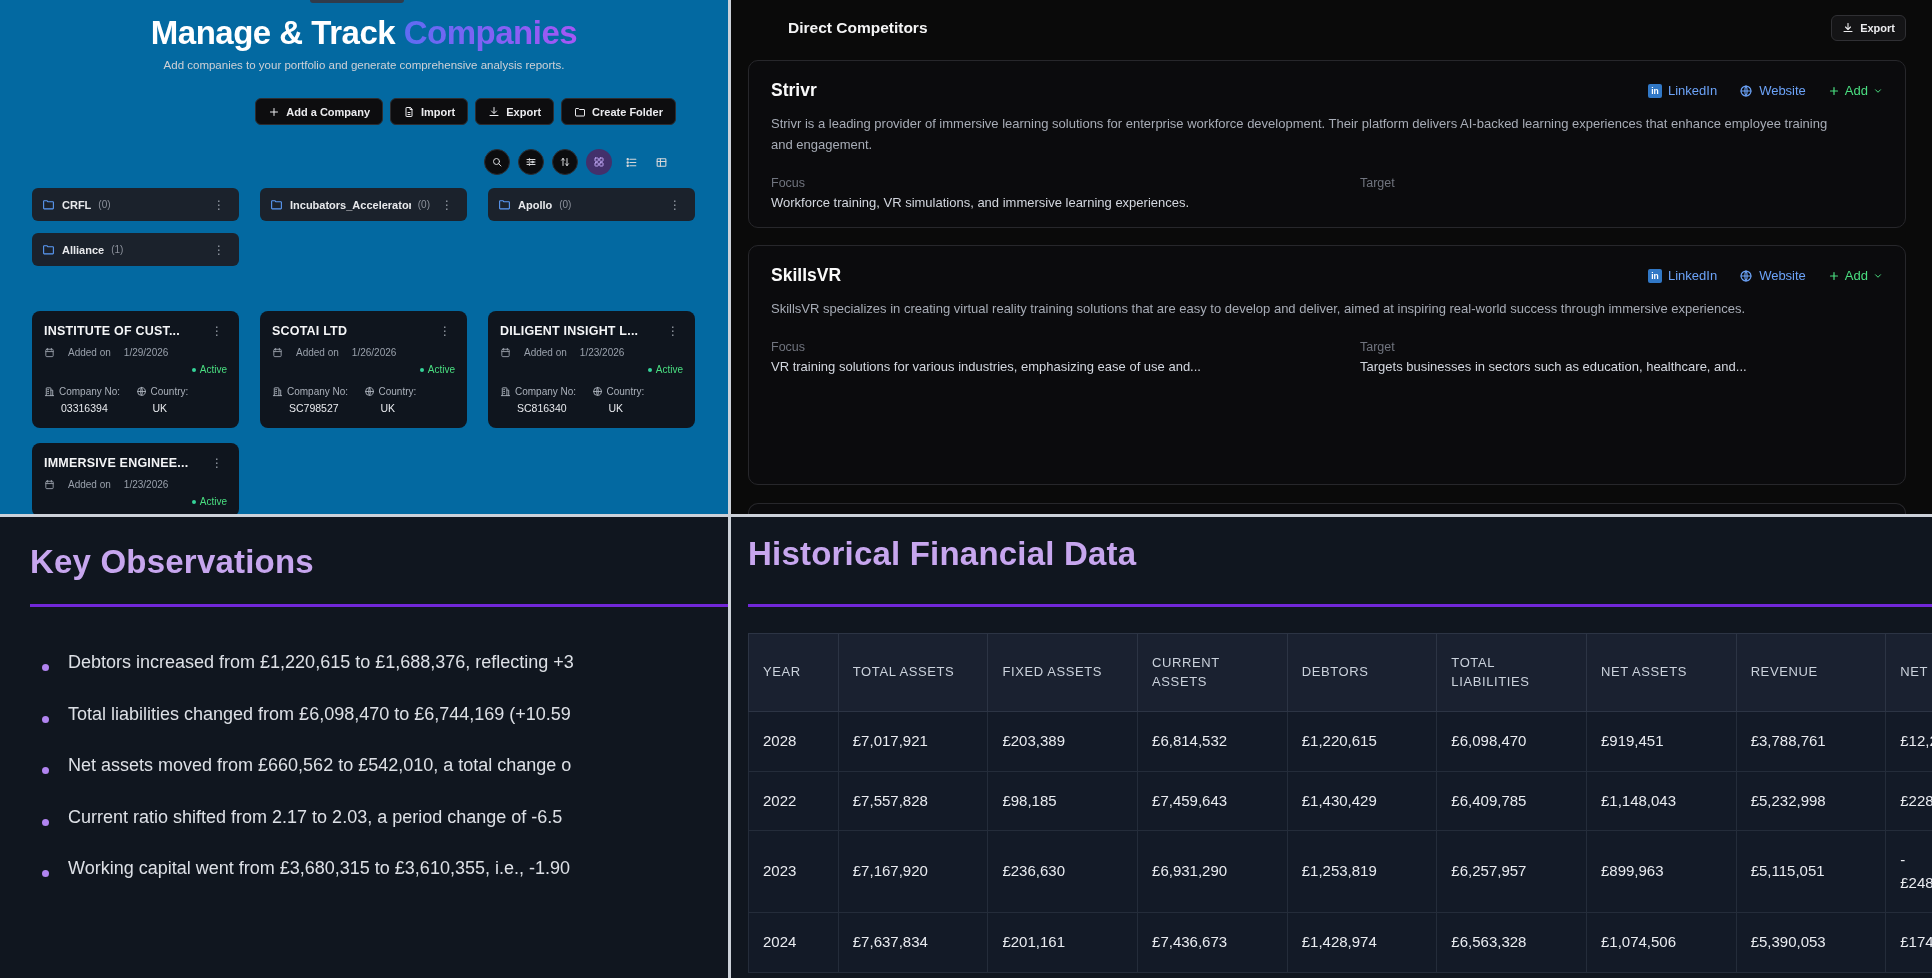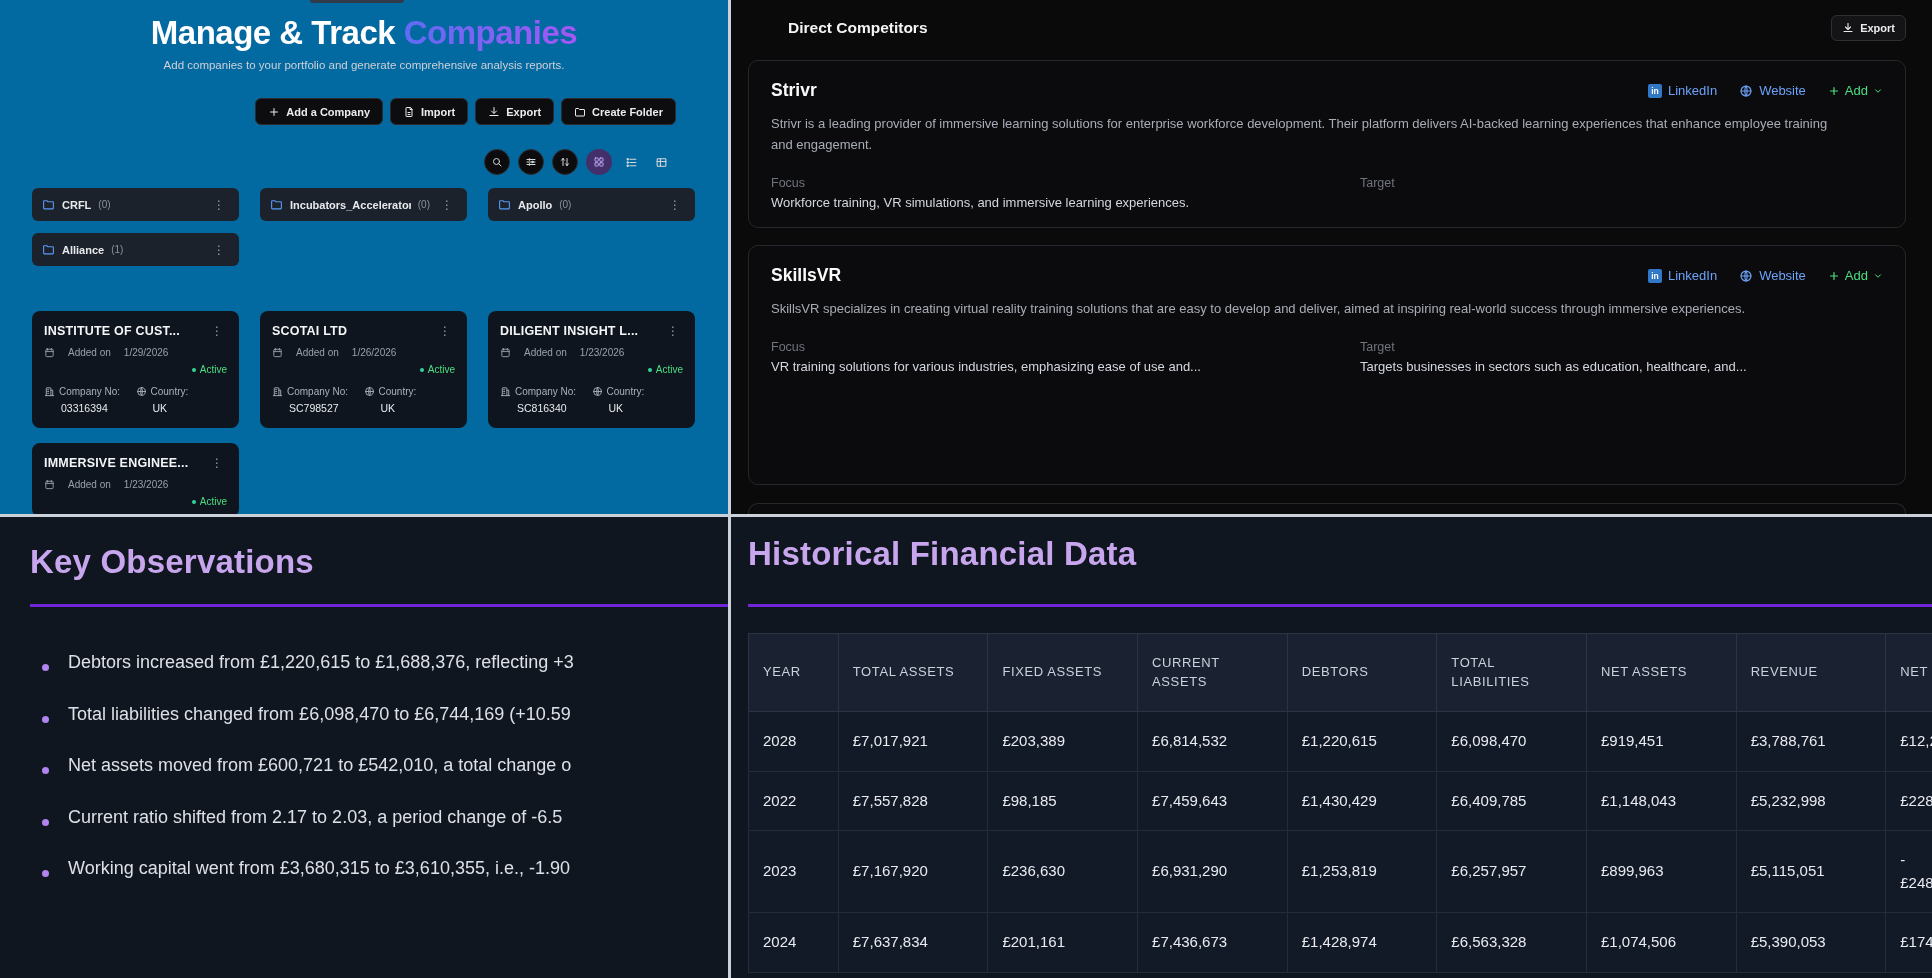--- a/index.html
+++ b/index.html
@@ -509,21 +509,21 @@
         <div class="comp-card" id="comp-card-2"></div>
       </div>
   </div>
 
   <div class="quad" id="q-bl">
     <h2 class="big-heading">Key Observations</h2>
     <div class="purple-rule"></div>
     <ul class="obs-list">
         <li class="obs-item">Debtors increased from £1,220,615 to £1,688,376, reflecting +3</li>
         <li class="obs-item">Total liabilities changed from £6,098,470 to £6,744,169 (+10.59</li>
-        <li class="obs-item">Net assets moved from £600,721 to £542,010, a total change o</li>
+        <li class="obs-item">Net assets moved from £660,562 to £542,010, a total change o</li>
         <li class="obs-item">Current ratio shifted from 2.17 to 2.03, a period change of -6.5</li>
         <li class="obs-item">Working capital went from £3,680,315 to £3,610,355, i.e., -1.90</li>
       </ul>
   </div>
 
   <div class="quad" id="q-br">
     <h2 class="big-heading">Historical Financial Data</h2>
     <div class="purple-rule"></div>
     <div class="fin-table-wrap">
       <table class="fin">

